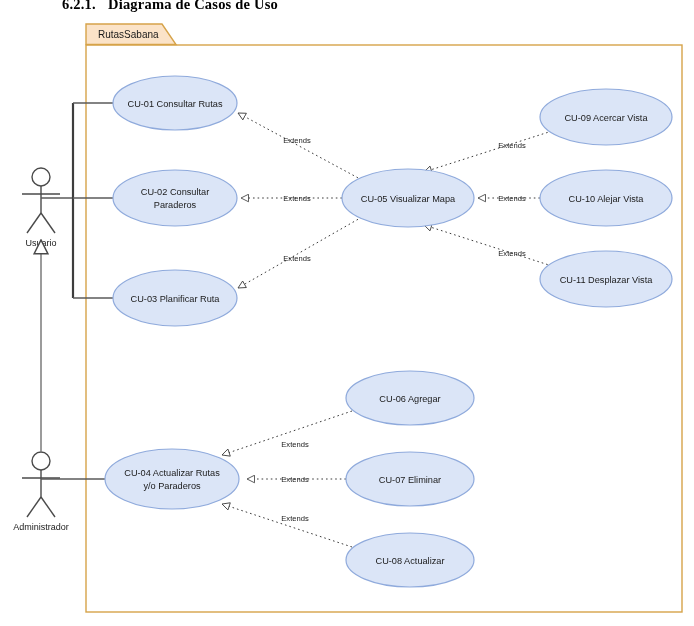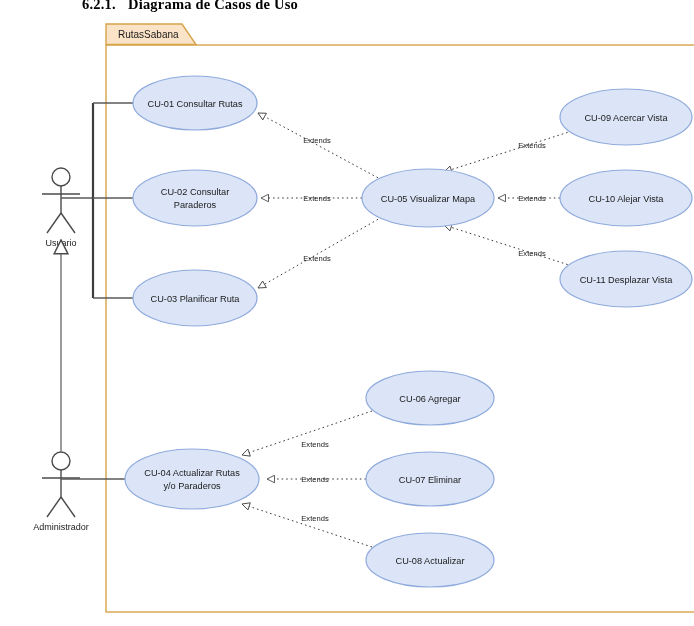--- a/index.html
+++ b/index.html
@@ -11,21 +11,20 @@
     width: 694px;
     height: 626px;
     font-family: "Liberation Serif", serif;
     position: relative;
     overflow: hidden;
   }
   #page {
     position: relative;
     width: 608px;
     height: 626px;
-    margin-left: 20px;
   }
   .doc-heading {
     position: absolute;
     left: 62px;
     top: -4px;
     font-family: "Liberation Serif", serif;
     font-size: 14.5px;
     font-weight: bold;
     color: #000000;
     letter-spacing: 0.2px;

